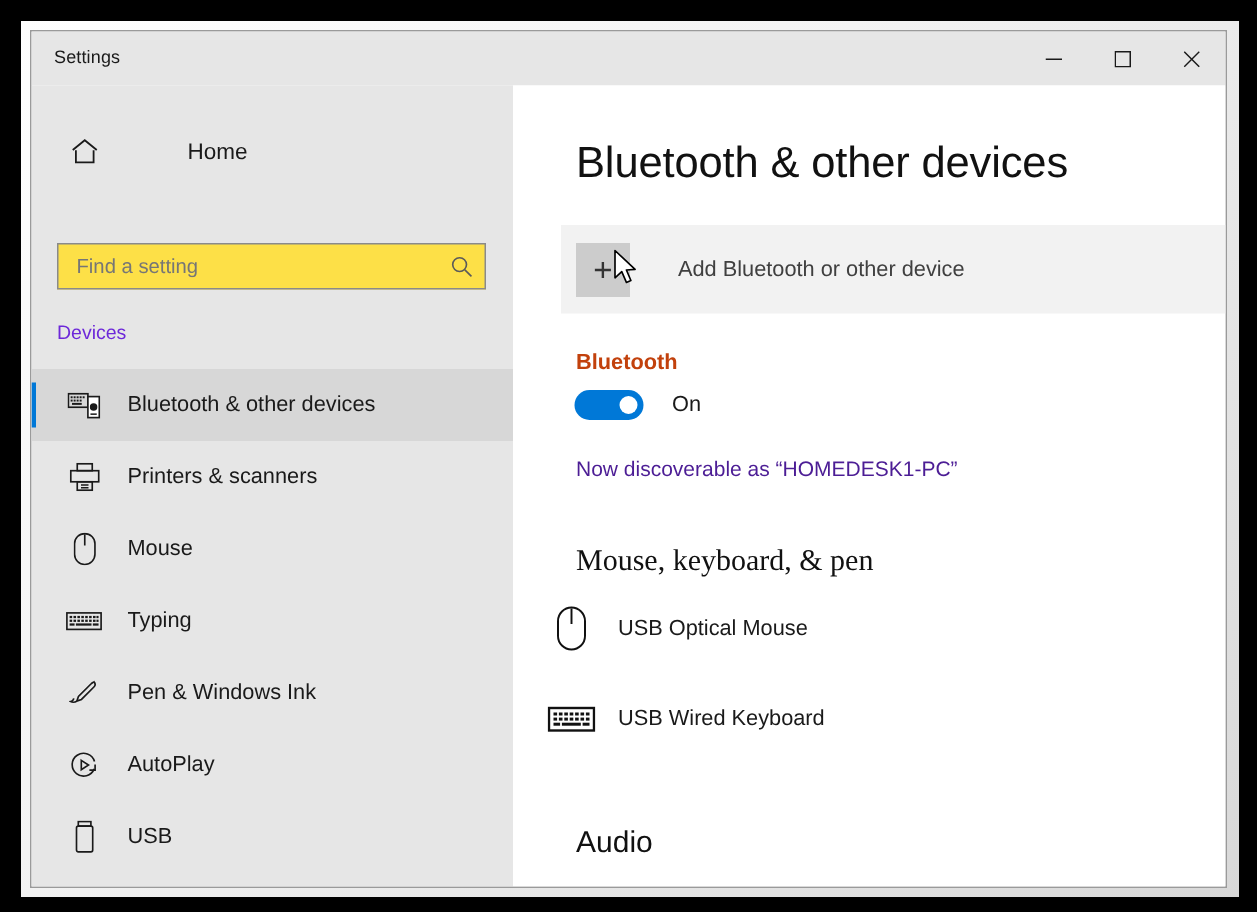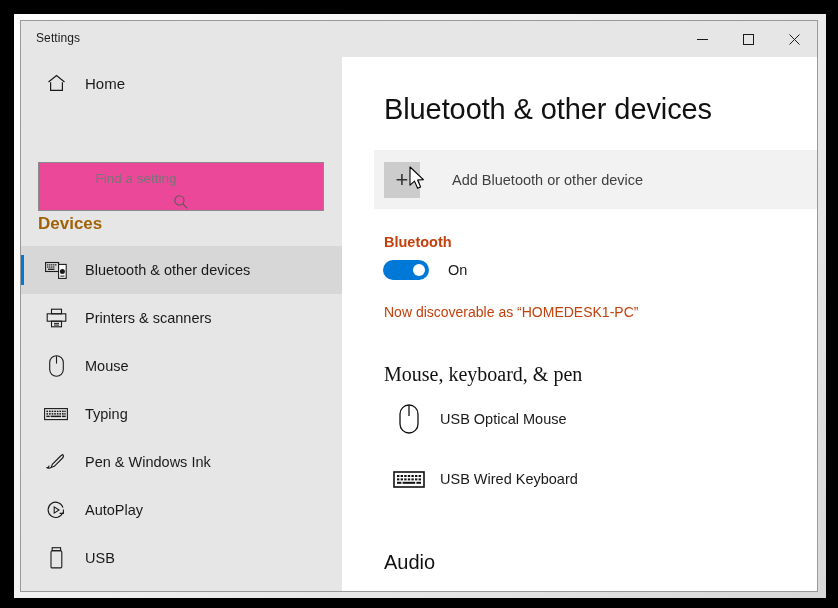--- a/index.html
+++ b/index.html
@@ -73,49 +73,49 @@
   
   .sidebar {
     position: absolute;
     left: 0; top: 36px;
     width: 321px;
     bottom: 0;
     background: #e6e6e6;
   }
   .home-row {
     position: absolute;
-    left: 0; top: 8px;
+    left: 0; top: 26px;
     width: 100%;
     height: 36px;
     display: flex;
     align-items: center;
     cursor: default;
+    gap: 40px;
   }
   .home-icon {
     width: 38px;
     display: flex;
     justify-content: center;
     margin-left: 16px;
   }
   .home-label {
     font-size: 15px;
     color: #1a1a1a;
     margin-left: 10px;
   }
 
   .search-wrap {
     position: absolute;
     left: 17px; top: 105px;
-    width: 286px; height: 49px;
-    background: #ec4899;
+    width: 286px; height: 31px;
+    background: #fde047;
     border: 1px solid #8a8a8a;
     box-sizing: border-box;
     display: flex;
     align-items: center;
-    flex-direction: column;
   }
   .search-input {
     border: none;
     outline: none;
     background: transparent;
     font-family: "Liberation Sans", sans-serif;
     font-size: 13.5px;
     color: #1a1a1a;
     padding: 0 6px 0 12px;
     flex: 1;
@@ -125,23 +125,23 @@
   .search-icon {
     width: 30px;
     display: flex;
     align-items: center;
     justify-content: center;
   }
 
   .group-title {
     position: absolute;
     left: 17px; top: 157px;
-    font-size: 17px;
-    font-weight: bold;
-    color: #a16207;
+    font-size: 13px;
+    font-weight: normal;
+    color: #6d28d9;
   }
 
   .nav-list {
     position: absolute;
     left: 0; top: 189px;
     width: 100%;
   }
   .nav-item {
     position: relative;
     height: 48px;
@@ -245,36 +245,36 @@
   }
   .toggle-text {
     font-size: 14.5px;
     color: #1a1a1a;
     margin-left: 19px;
   }
   #discoverable-text {
     position: absolute;
     left: 42px; top: 247px;
     font-size: 14px;
-    color: #c2410c;
+    color: #4c1d95;
   }
 
   .subheading {
     position: absolute;
     left: 42px;
     font-size: 20px;
     color: #111111;
     font-weight: normal;
   }
   #mouse-kb-heading { top: 306px; font-family: Liberation Serif, serif; }
   #audio-heading { top: 494px; }
 
   .device-row {
     position: absolute;
-    left: 48px;
+    left: 20px;
     display: flex;
     align-items: center;
     cursor: default;
   }
   #device-row-0 { top: 340px; }
   #device-row-1 { top: 400px; }
   .device-icon {
     width: 38px; height: 44px;
     display: flex;
     align-items: center;

